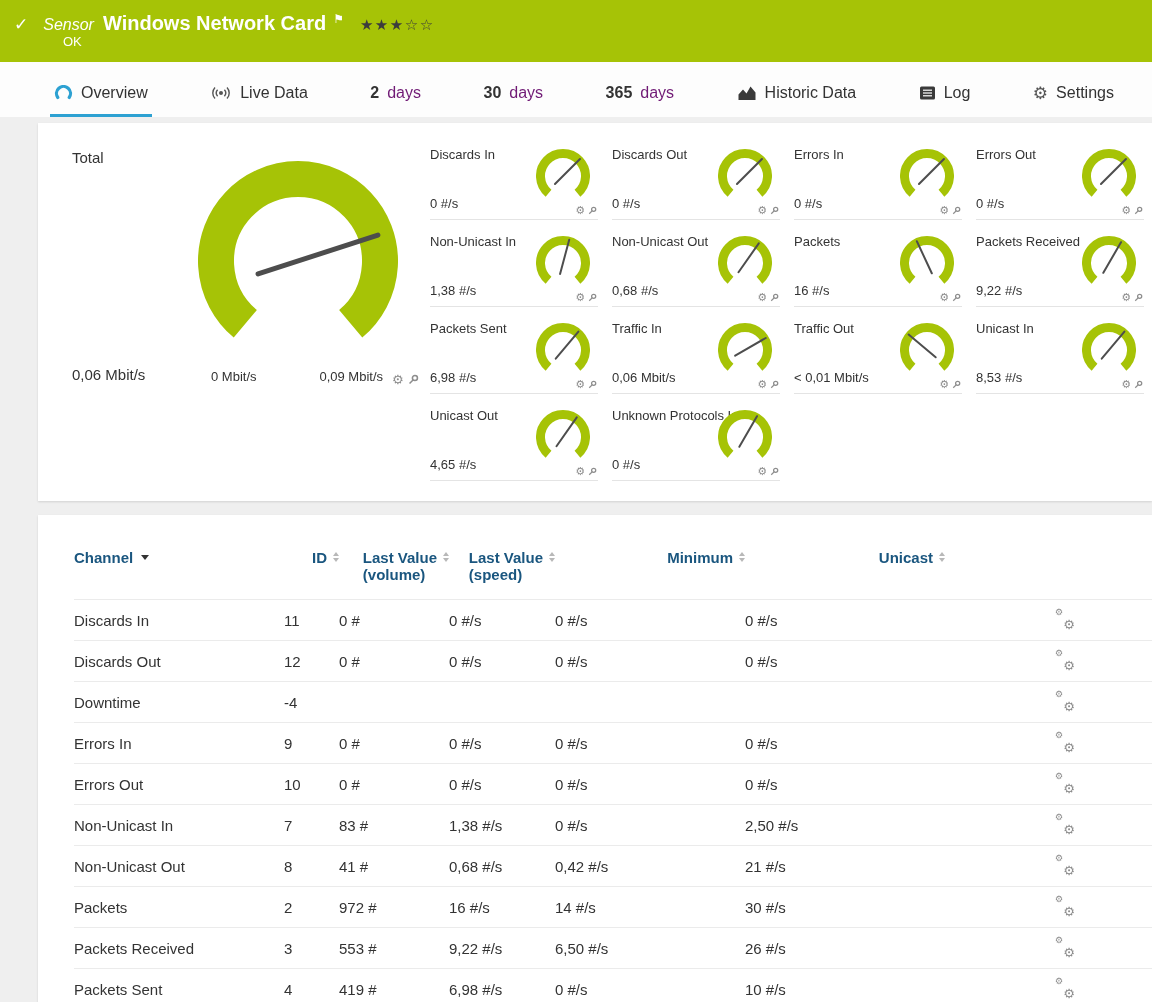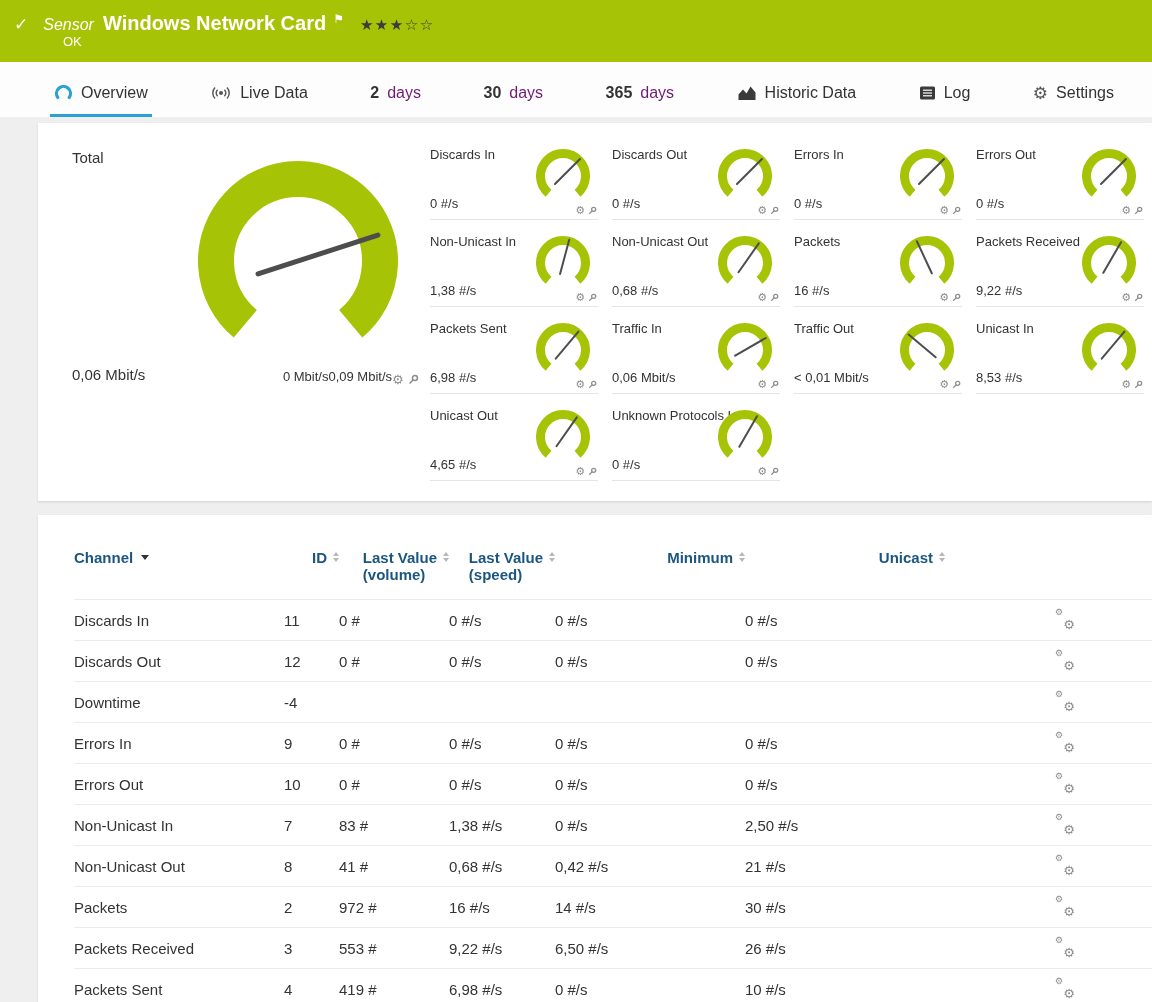--- a/index.html
+++ b/index.html
@@ -25,21 +25,21 @@
   .tab .word{color:#701a75}
   .tab-icon{display:inline-flex;align-items:center}
   .glyph-gear{font-family:"DejaVu Sans",sans-serif;line-height:1}
   
   .panel{background:#fff;margin-left:38px;box-shadow:0 1px 2px rgba(0,0,0,.12)}
   .panel1{margin-top:6px;display:flex;padding:12px 8px 8px 24px;box-sizing:border-box}
   
   .total-section{width:368px;flex:none;position:relative;height:356px}
   .total-label{position:absolute;top:14px;left:10px;font-size:15px}
   .big-gauge{position:absolute;top:26px;left:136px;width:200px;height:200px}
-  .minmax{position:absolute;top:234px;left:136px;width:200px;display:flex;justify-content:flex-end;
+  .minmax{position:absolute;top:234px;left:127px;width:200px;display:flex;justify-content:space-between;
           box-sizing:border-box;padding:0 6px 0 22px;font-size:13px}
   .total-value{position:absolute;left:10px;top:231px;font-size:15px}
   .total-icons{position:absolute;left:330px;top:238px;display:flex;gap:4px;align-items:center;color:#8d8d8d}
   
   .gauges-grid{flex:1;display:grid;grid-template-columns:repeat(4,1fr);column-gap:14px;align-content:start;padding-top:10px}
   .gauge-cell{position:relative;height:74px;margin-bottom:12px;border-bottom:1px solid #e4e4e4}
   .gauge-title{font-size:13px;padding-top:2px}
   .gauge-value{position:absolute;left:0;bottom:8px;font-size:13px;white-space:nowrap}
   .gauge-svg{position:absolute;top:4px;right:8px;width:54px;height:54px}
   .gauge-icons{position:absolute;right:1px;bottom:3px;display:flex;align-items:center;gap:3px;color:#8d8d8d}

